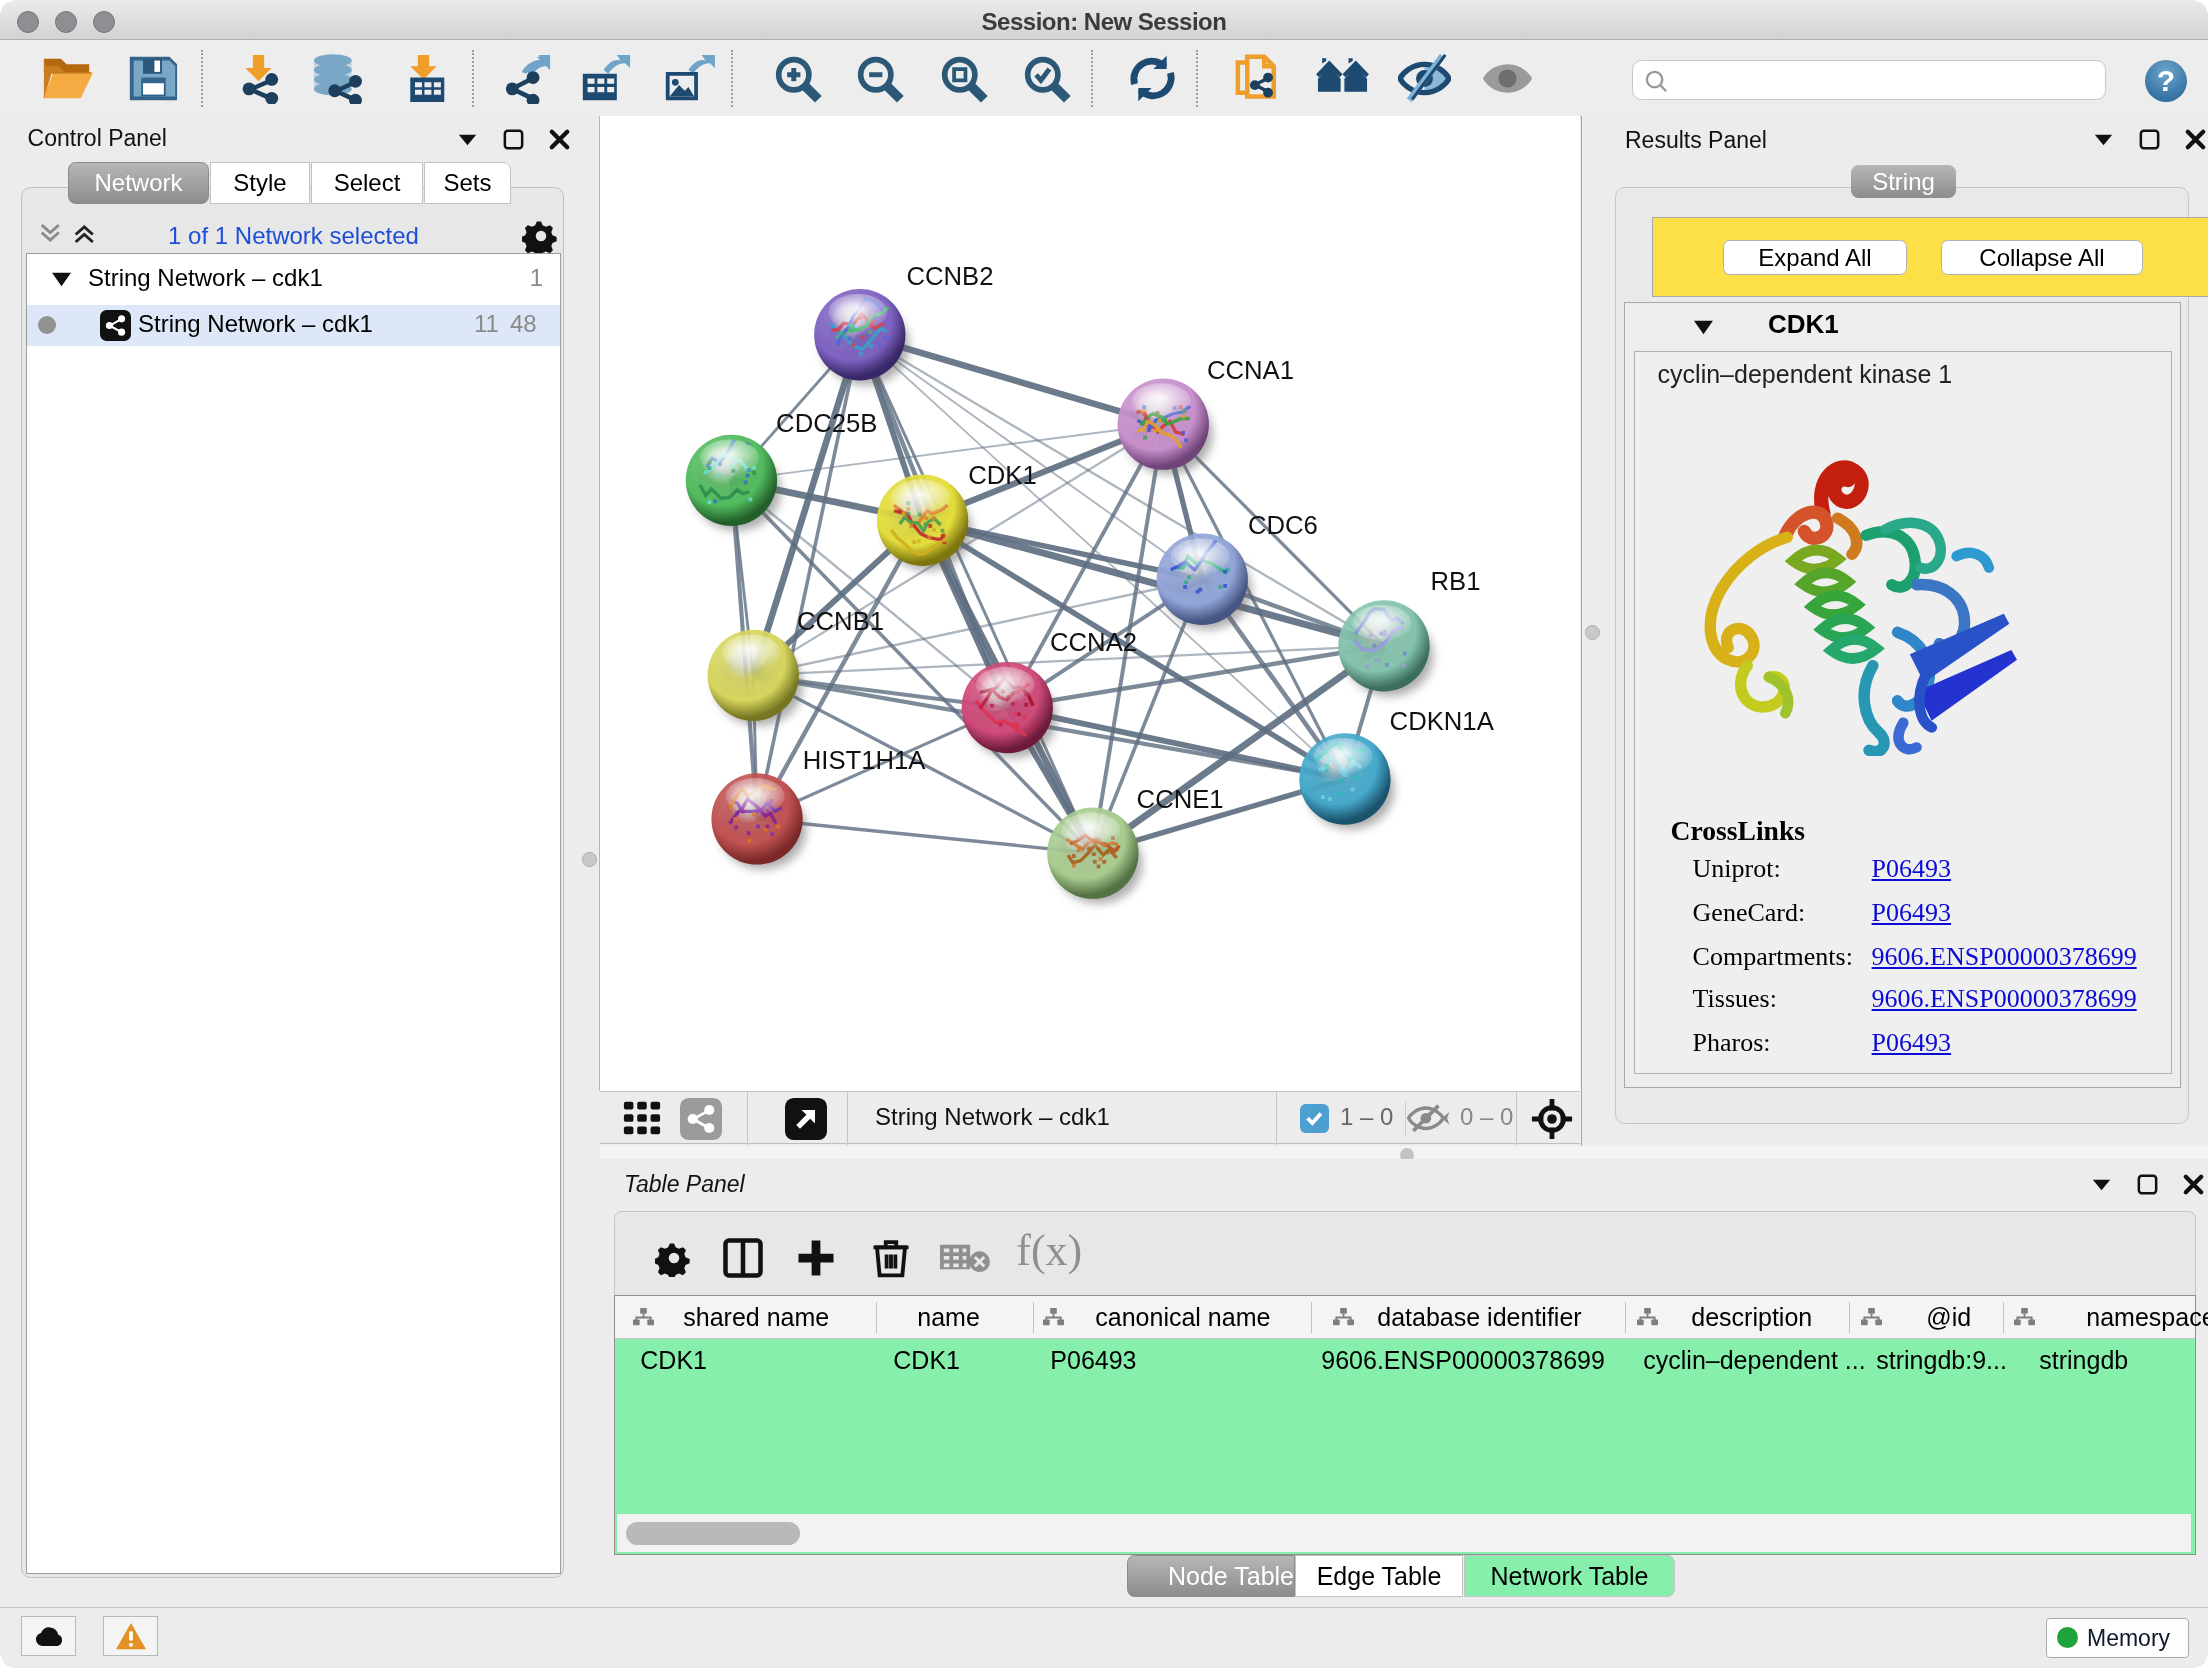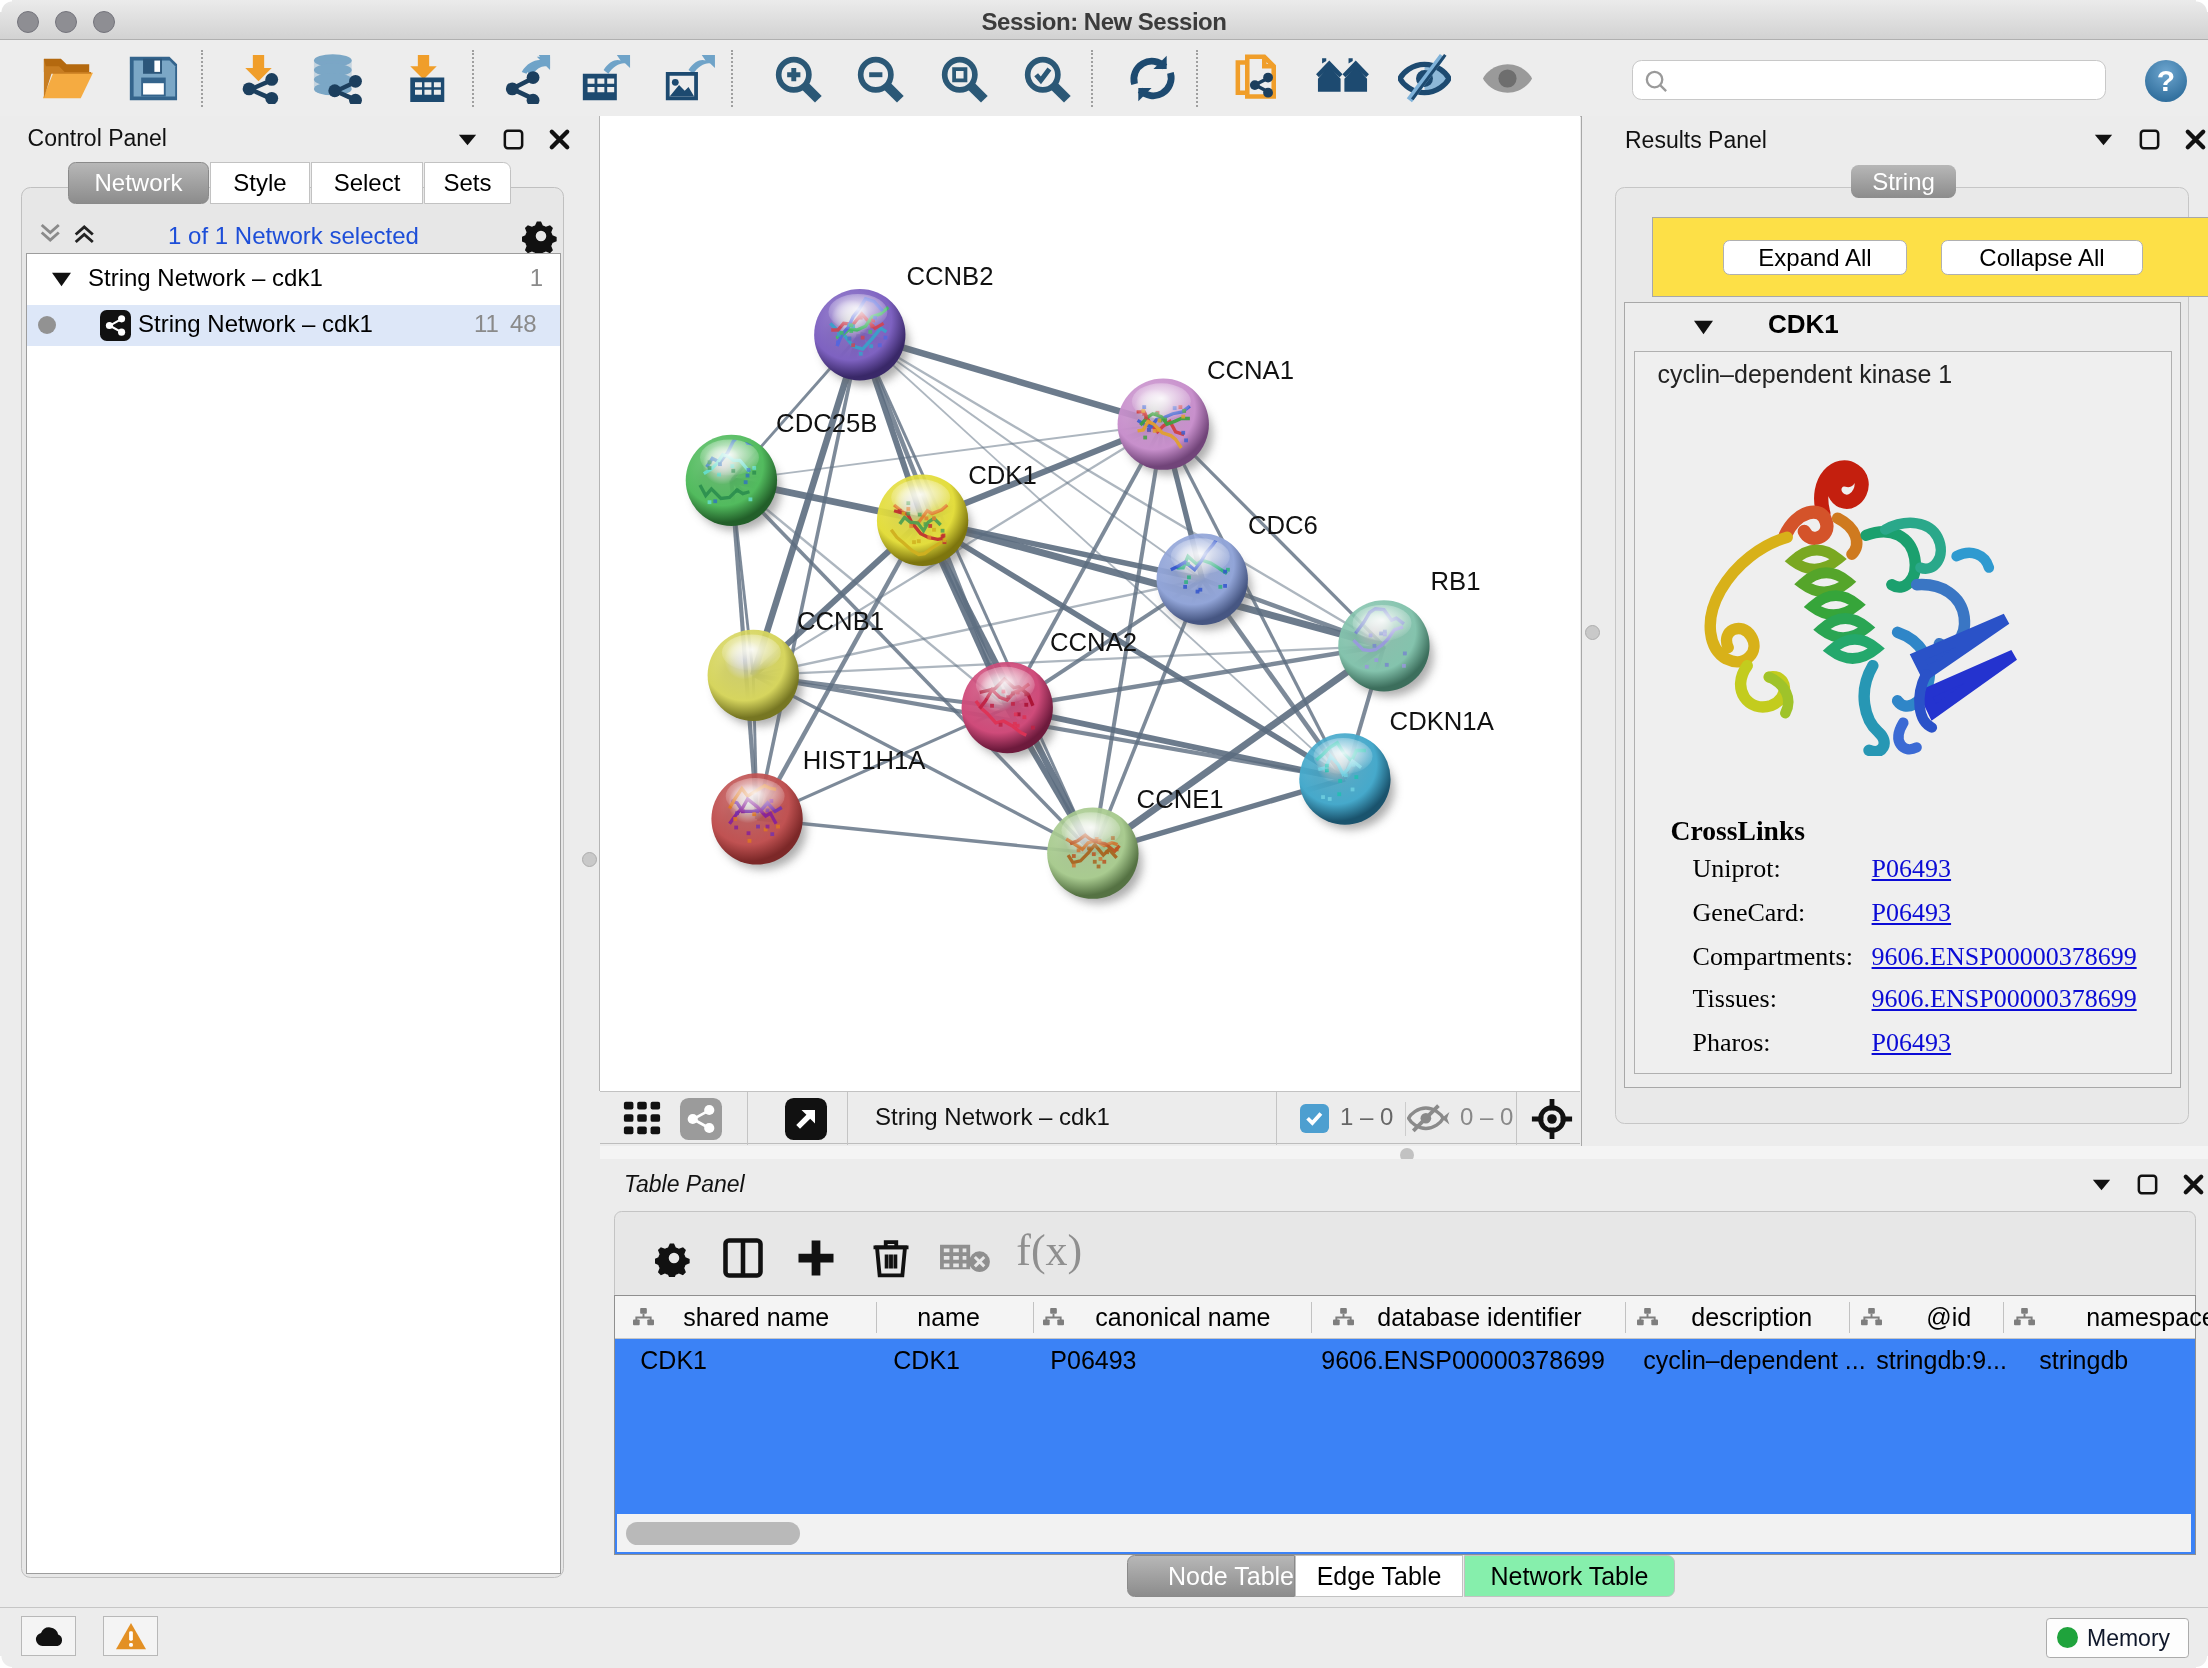--- a/index.html
+++ b/index.html
@@ -851,21 +851,21 @@
       </svg>
     <svg style="position:absolute;left:323px;top:28.5px;" width="53" height="32" viewBox="0 0 28 17">
         <g fill="#8f8f8f">
           <path d="M1 2h16v13H1zm2 2v2h3V4zm5 0v2h3V4zm5 0v2h2V4zM3 8v2h3V8zm5 0v2h3V8zm5 0v2h2V8zM3 12v2h3v-2zm5 0v2h3v-2zm5 0v2h2v-2z" fill-rule="evenodd"></path>
           <circle cx="22" cy="11" r="5.5"></circle>
           <path d="m19.5 8.5 5 5M24.5 8.5l-5 5" stroke="#e7e7e7" stroke-width="1.6"></path>
         </g>
       </svg>
     <div class="serif" style="position:absolute;left:401px;top:13.3px;font-size:44px;color:#8f8f8f;">f(x)</div>
   </div>
-  <div style="position:absolute;left:14.3px;top:136px;width:1582px;height:260px;background:#3b82f6;border:1.9px solid #8f8f8f;box-sizing:border-box;">
+  <div style="position:absolute;left:14.3px;top:136px;width:1582px;height:260px;background:#86efac;border:1.9px solid #8f8f8f;box-sizing:border-box;">
     <div style="position:absolute;left:0;top:0;width:100%;height:43px;background:#f4f4f4;border-bottom:1px solid #c6c6c6;box-sizing:border-box;"></div>
     <svg style="position:absolute;left:17px;top:10.5px;" width="23" height="21" viewBox="0 0 24 22">
         <g fill="#7e7e7e">
           <rect x="8.5" y="1" width="7" height="6" rx="1"></rect>
           <rect x="1" y="13" width="7" height="6" rx="1"></rect>
           <rect x="16" y="13" width="7" height="6" rx="1"></rect>
           <path d="M11 7h2v4h-2zM3.5 10h17v2h-17zM3.5 10h2v4h-2zM18.5 10h2v4h-2z"></path>
         </g>
       </svg>
     <div style="position:absolute;left:68px;top:6.7px;font-size:25px;color:#000;">shared name</div>

